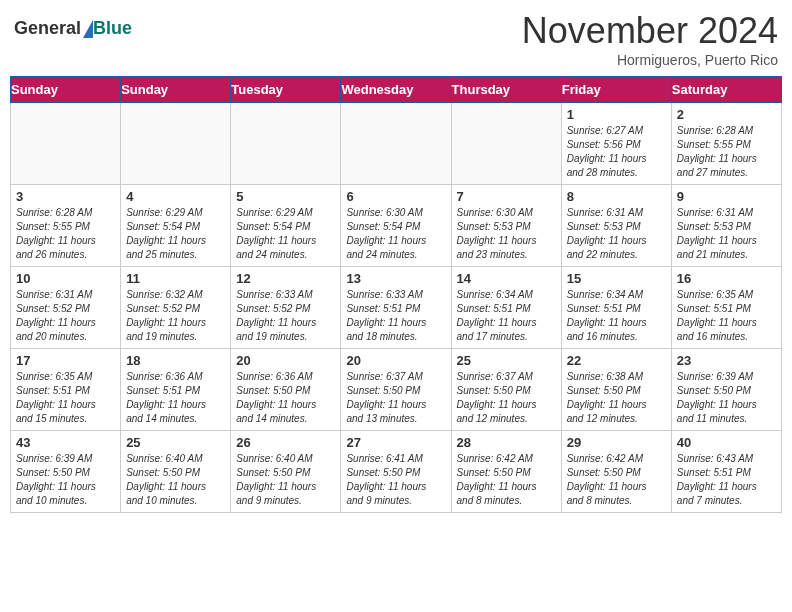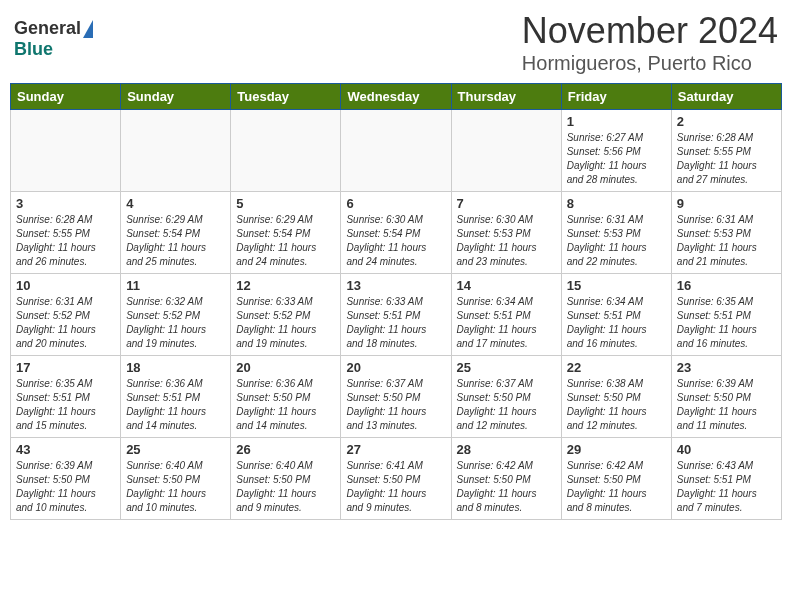--- a/index.html
+++ b/index.html
@@ -12,21 +12,21 @@
     }
     .header {
       display: flex;
       justify-content: space-between;
       align-items: flex-start;
       margin-bottom: 8px;
       padding: 0 4px;
     }
     .logo {
       display: flex;
-      flex-direction: column;
+      flex-direction: row;
       align-items: flex-start;
       margin-top: 8px;
     }
     .logo-text {
       display: flex;
       align-items: center;
     }
     .logo-general {
       font-size: 18px;
       font-weight: bold;
@@ -38,41 +38,41 @@
       color: #0f766e;
     }
     .logo-triangle {
       width: 0;
       height: 0;
       border-left: 10px solid transparent;
       border-bottom: 18px solid #2a6db5;
       margin-left: 2px;
     }
     .title-section {
-      text-align: left;
+      text-align: right;
     }
     .month-title {
       font-size: 36px;
       font-weight: normal;
       color: #333;
     }
     .location {
-      font-size: 20px;
+      font-size: 14px;
       color: #555;
     }
     .calendar {
       width: 100%;
       border-collapse: collapse;
       border: 1px solid #ccc;
     }
     .calendar th {
-      background-color: #4d7c0f;
+      background-color: #be185d;
       color: white;
       text-align: left;
-      padding: 5px 6px;
+      padding: 5px 0;
       font-size: 13px;
       border: 1px solid #1a5a9a;
     }
     .calendar td {
       vertical-align: top;
       padding: 4px 5px;
       border: 1px solid #ccc;
       width: 110px;
       min-height: 80px;
       font-size: 10.5px;

